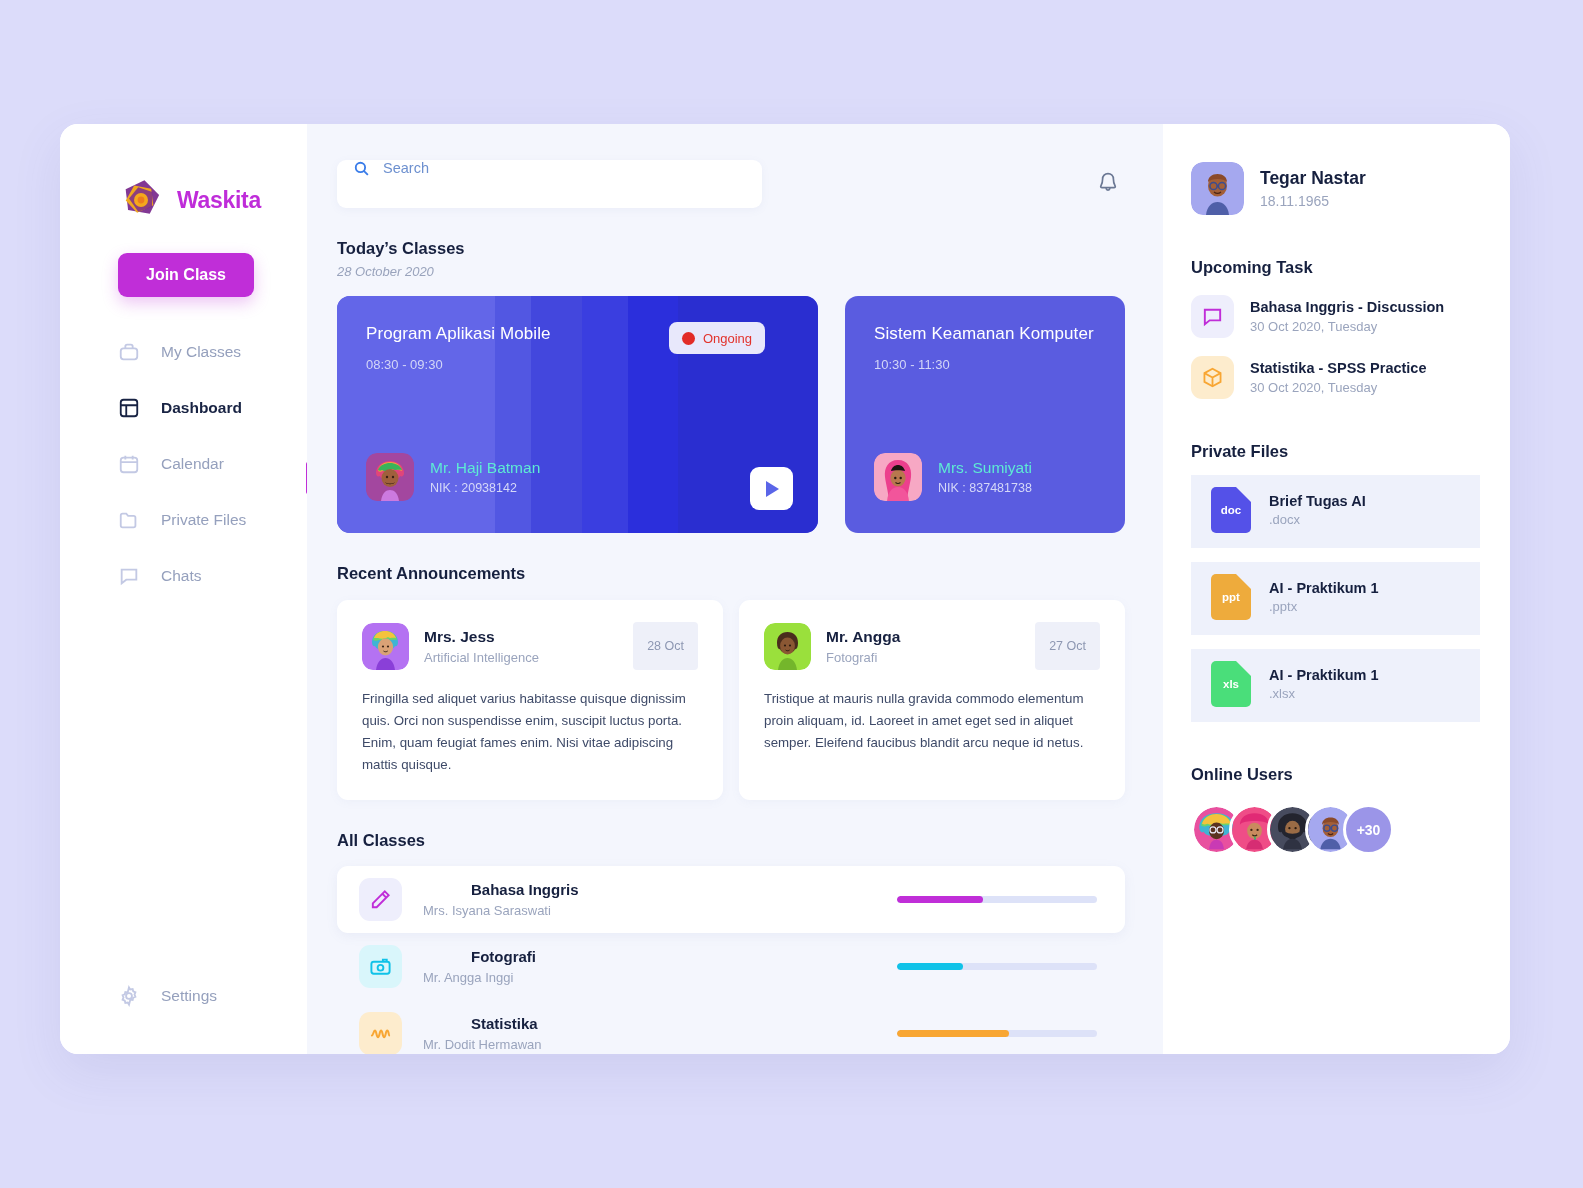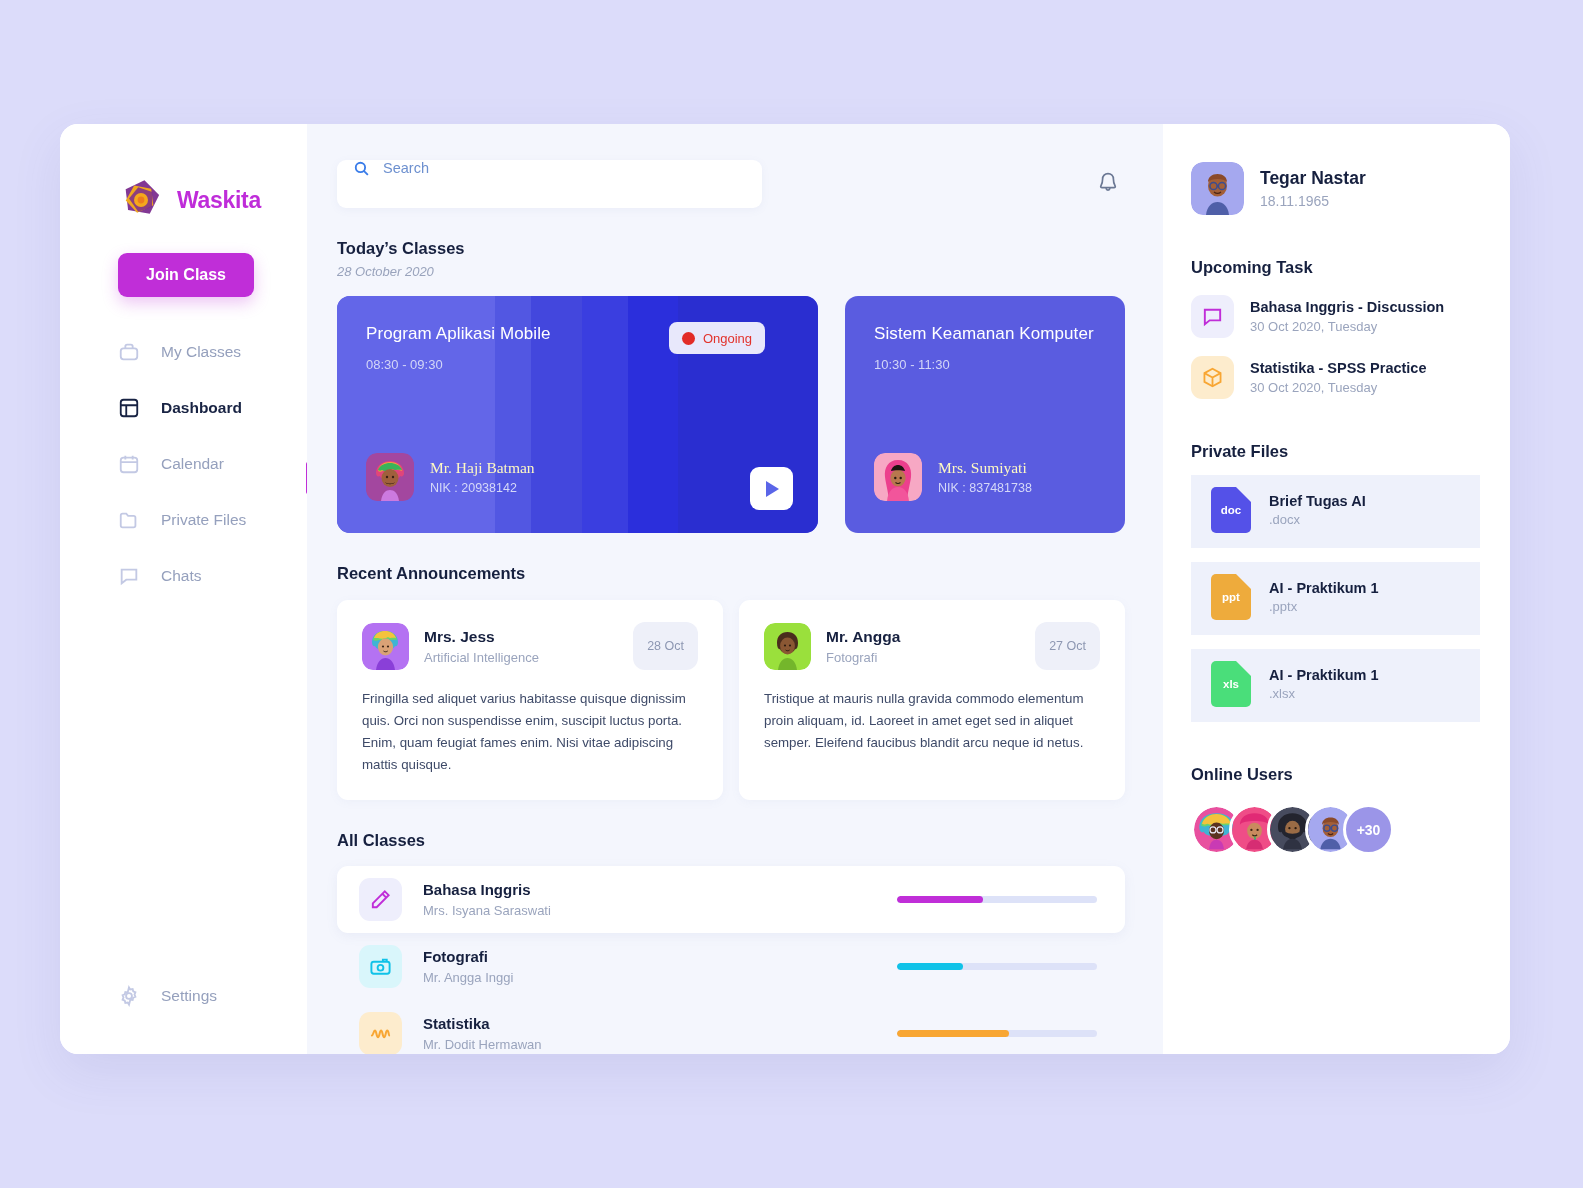--- a/index.html
+++ b/index.html
@@ -135,21 +135,21 @@
   .cc-title {
     font-size: 17px; font-weight: normal; color: #fff;
     line-height: 1.35; letter-spacing: 0.1px;
   }
   .cc-time { font-size: 13px; color: #d3d6f7; margin-top: 11px; }
   .cc-bottom {
     position:absolute; bottom: 32px; left:0;
     display: flex; align-items:center; gap: 16px;
   }
   .cc-avatar { width: 48px; height: 48px; border-radius: 11px; overflow:hidden; flex:0 0 48px; }
-  .cc-tname { font-size: 15.5px; color:#fef9c3; font-weight: normal; font-family: Liberation Serif, serif; }
+  .cc-tname { font-size: 15.5px; color:#5eead4; font-weight: normal; }
   .cc-nik { font-size: 12.5px; color:#d5d8f8; margin-top: 4px; }
   .ongoing-badge {
     position:absolute; z-index:3; top:26px; right:53px;
     background: #e8e8fb; border-radius: 8px;
     height: 32px; display:flex; align-items:center;
     gap: 8px; padding: 14px 13px;
   }
   .ongoing-dot { width:13px;height:13px;border-radius:50%;background:#e22b26; }
   .ongoing-label { font-size:13px; color:#e2322b; }
   .play-btn {
@@ -171,40 +171,40 @@
     width: 404px; min-height: 186px;
     background: #fff; border-radius: 11px;
     padding: 22px 25px 24px 25px;
     box-shadow: 0 2px 10px rgba(120,130,190,0.06);
   }
   .ann-head { display:flex; align-items:center; gap: 15px; }
   .ann-avatar { width:47px;height:47px;border-radius:11px;overflow:hidden;flex:0 0 47px; }
   .ann-name { font-size:15.5px;font-weight:bold;color:#16203f; }
   .ann-sub { font-size:13px;color:#9aa4bd;margin-top:4px; }
   .ann-date {
-    margin-left:auto; background:#eef0f9; border-radius:12px;
+    margin-left:auto; background:#eef0f9; border-radius:4px;
     padding: 17px 14px; font-size:12.5px; color:#8d97b2;
   }
   .ann-body { font-size:13.3px;color:#3e4a68;line-height:1.65;margin-top:18px; }
 
   
   .ac-list { margin-top: 16px; }
   .ac-item {
     display:flex;align-items:center;
     height: 67px; padding: 0 28px 0 22px;
     border-radius: 11px; cursor:pointer;
   }
   .ac-item.active { background:#fff; box-shadow: 0 3px 12px rgba(120,130,190,0.09); }
   .ac-icon {
     width: 43px;height:43px;border-radius:11px;flex:0 0 43px;
     display:flex;align-items:center;justify-content:center;
   }
   .ac-icon .ico{width:23px;height:23px;}
   .ac-text { margin-left: 21px; }
-  .ac-name { font-size:15px;font-weight:bold;color:#16203f; }
+  .ac-name { font-size:15px;font-weight:bold;color:#16203f;margin-left:48px; }
   .ac-teacher { font-size:13px;color:#9aa4bd;margin-top:5px; }
   .ac-prog {
     margin-left:auto; width:200px;height:7px;
     background:#dde2f8;border-radius:5px;overflow:hidden;
   }
   .ac-prog i { display:block;height:100%;border-radius:5px; }
 
   
   .rightpanel {
     width: 347px; flex: 0 0 347px;

